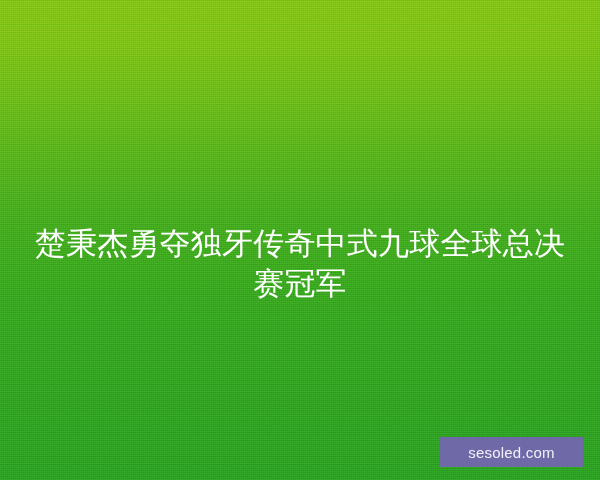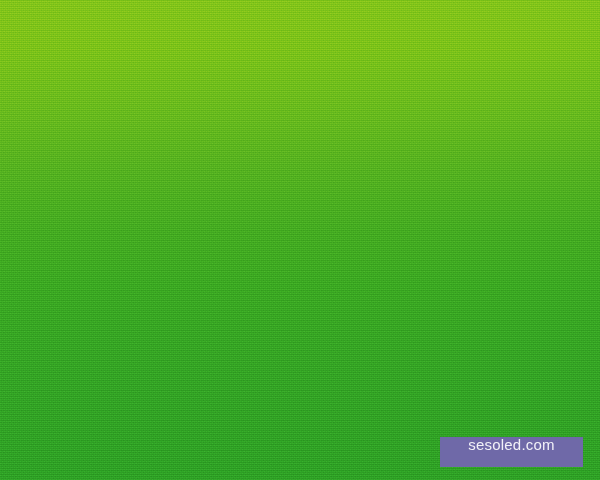--- a/index.html
+++ b/index.html
@@ -108,21 +108,21 @@
 
   
   .watermark {
     position: absolute;
     left: 440px;
     top: 437px;
     width: 143px;
     height: 30px;
     background: #6f69a8;
     display: flex;
-    align-items: flex-start;
+    align-items: center;
     justify-content: center;
   }
   .watermark-label {
     color: #f2f1f8;
     font-size: 15px;
     line-height: 1;
     letter-spacing: 0.2px;
     font-weight: 400;
   }
 </style>
@@ -130,18 +130,19 @@
 <body>
 
 <div class="canvas">
 
   <div class="bg-gradient"></div>
 
   <div class="bg-noise"></div>
 
   <div class="bg-noise-2"></div>
 
+  <h1 class="headline">楚秉杰勇夺独牙传奇中式九球全球总决赛冠军</h1>
 
   <div class="watermark">
     <span class="watermark-label">sesoled.com</span>
   </div>
 
 </div>
 
 </body></html>

